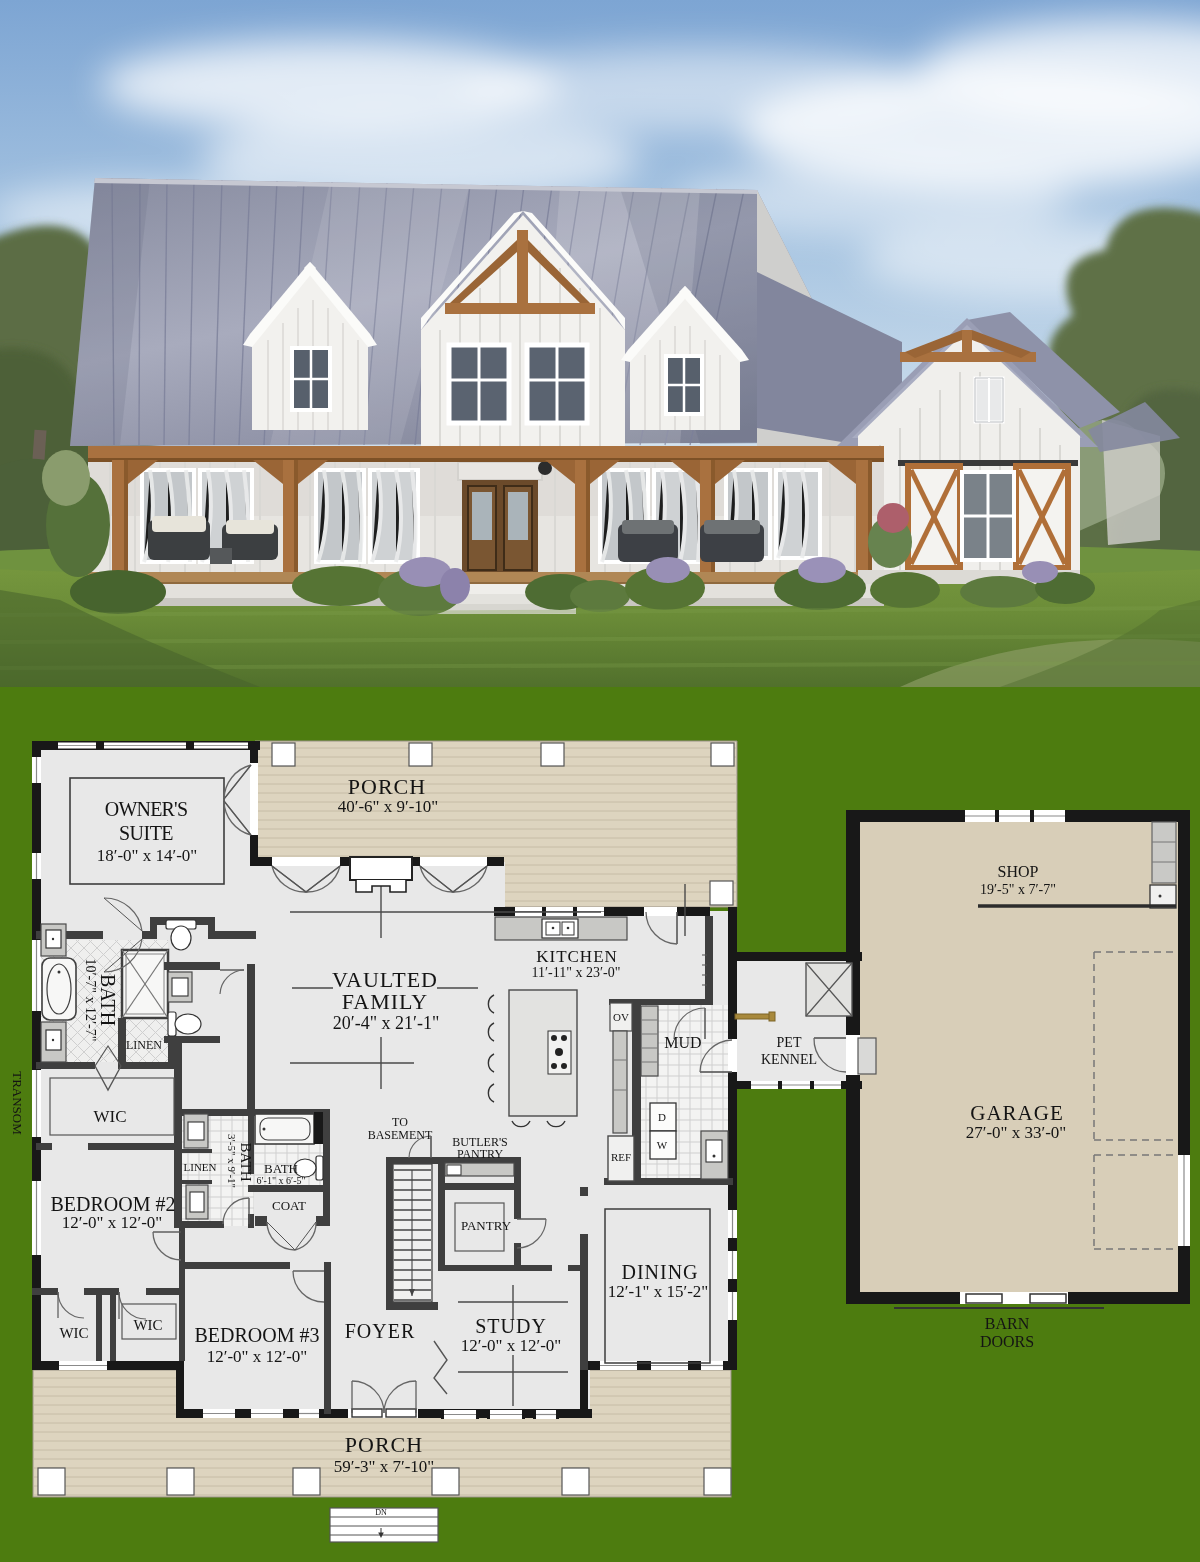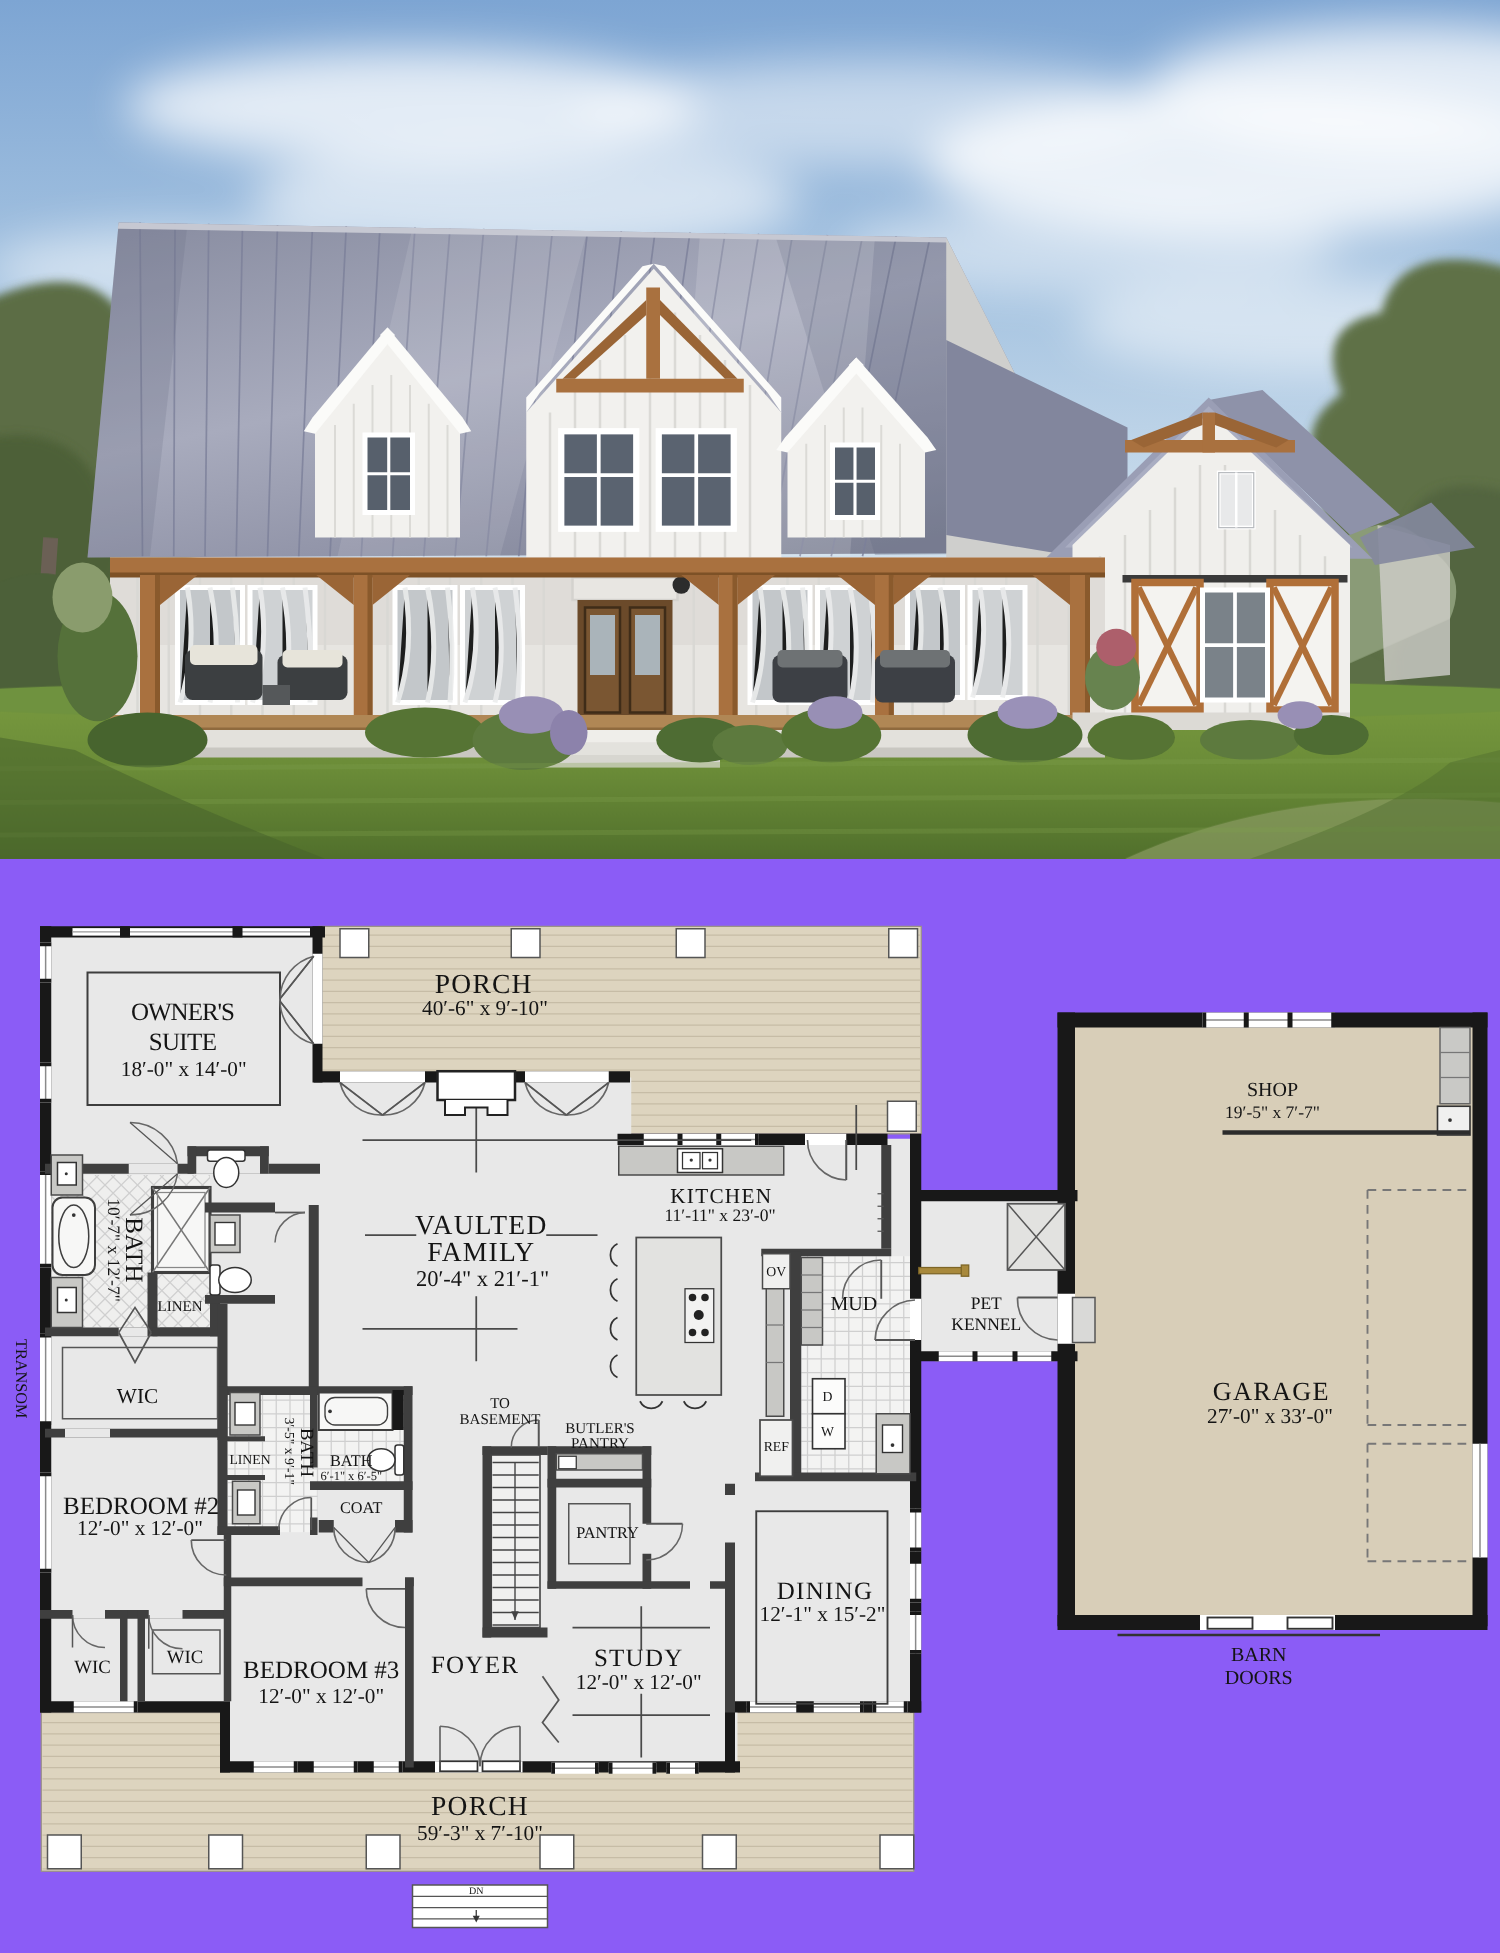--- a/index.html
+++ b/index.html
@@ -1,16 +1,16 @@
 <!DOCTYPE html>
 <html><head>
 <meta charset="utf-8">
 <style>
 html,body{margin:0;padding:0;background:#fff;}
-#page{position:relative;width:1200px;height:1562px;overflow:hidden;background:#8b5cf6;font-family:"Liberation Serif",serif;}
+#page{position:relative;width:1200px;height:1562px;overflow:hidden;background:#4d7c0f;font-family:"Liberation Serif",serif;}
 svg{position:absolute;left:0;top:0;}
 text{font-family:"Liberation Serif",serif;fill:#141414;}
 </style>
 </head>
 <body>
 <div id="page">
 
 <svg id="photo" width="1200" height="1562" viewBox="0 0 1200 1562">
 <defs>
 <linearGradient id="sky" x1="0" y1="0" x2="0" y2="1">

